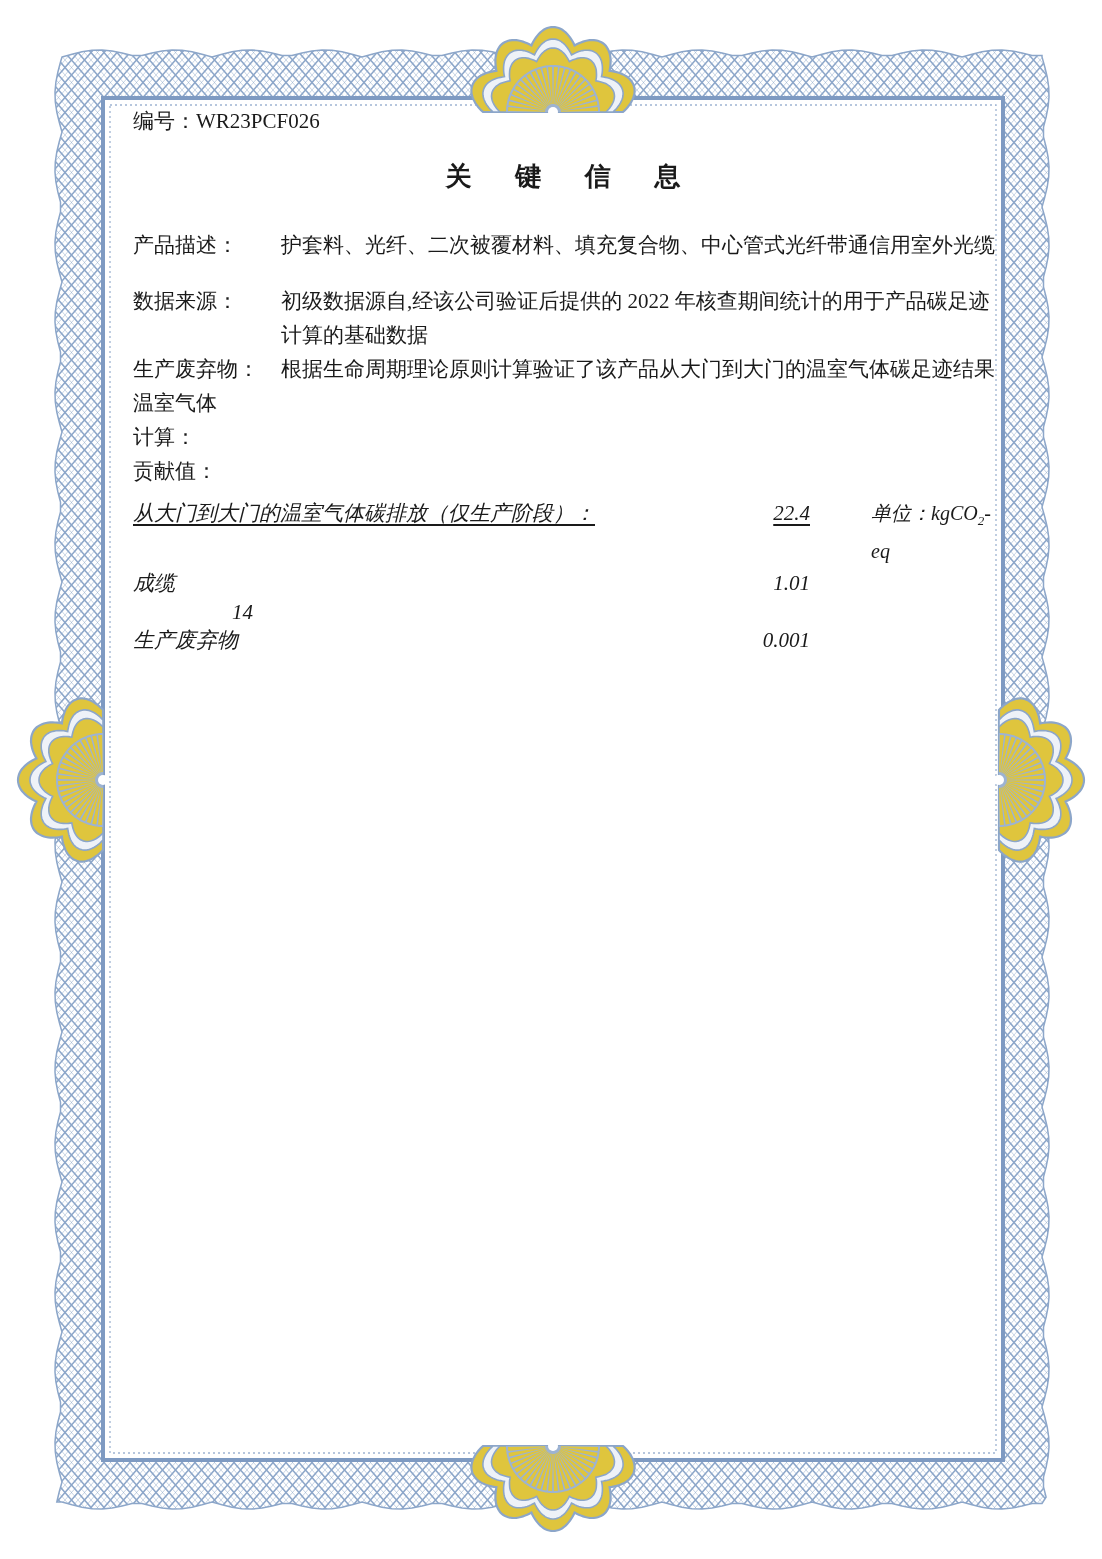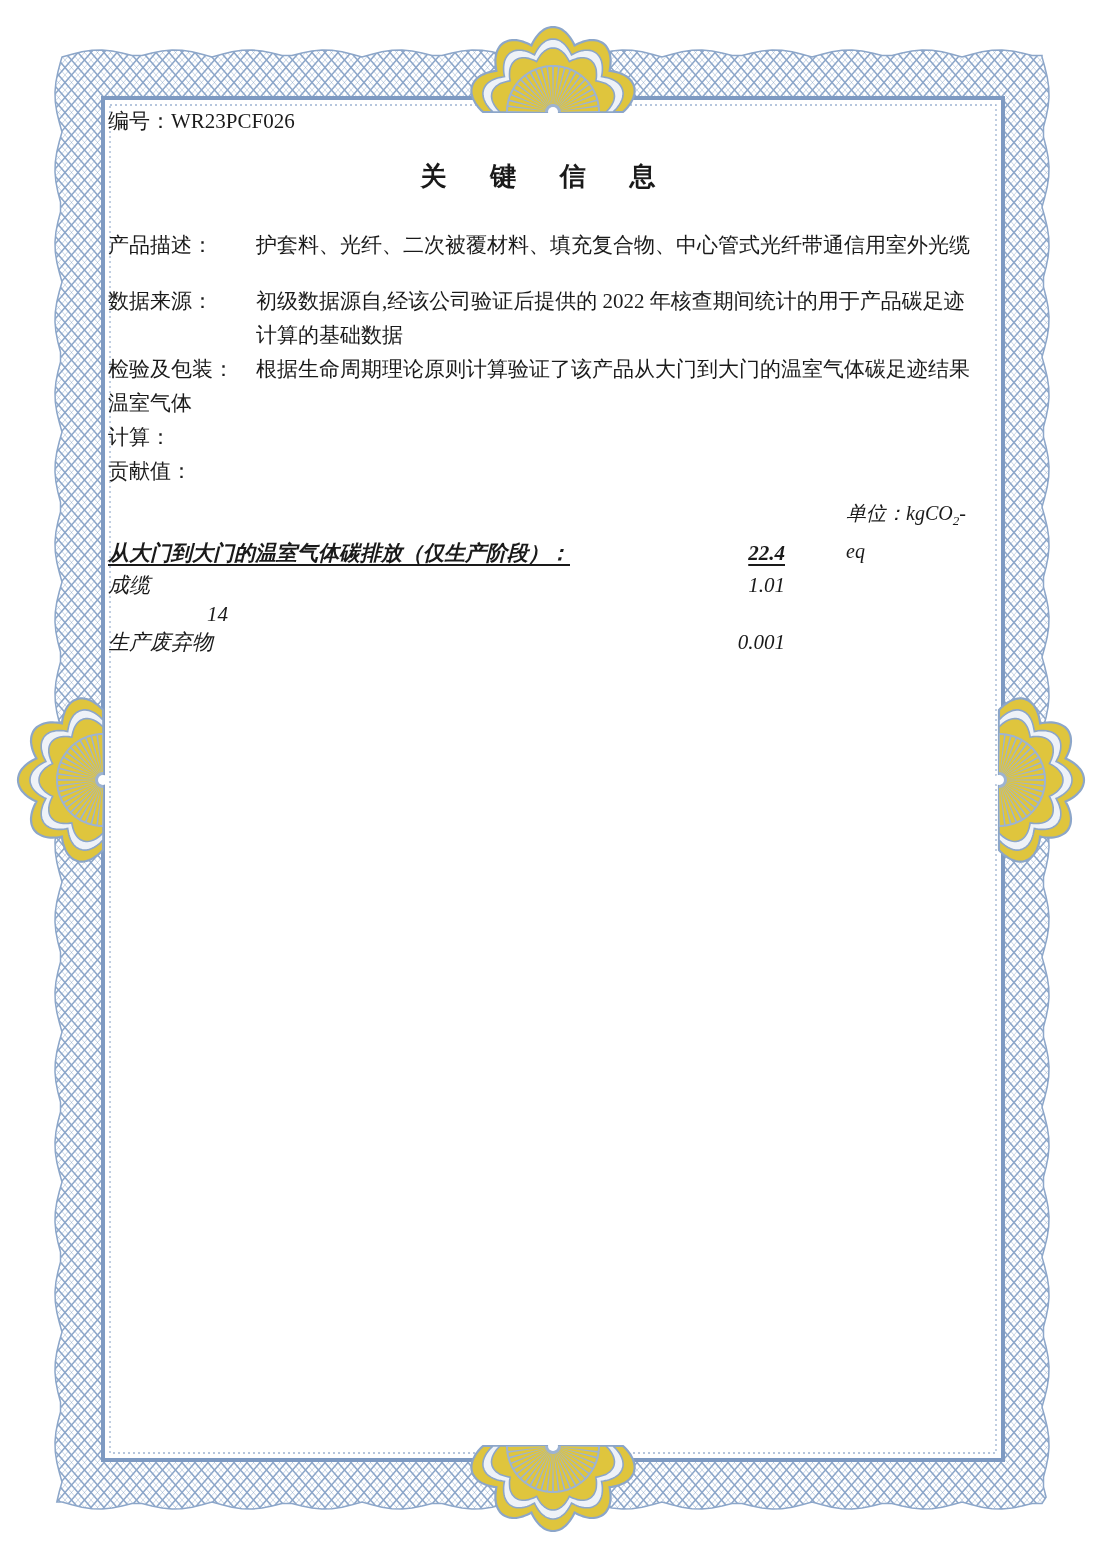--- a/index.html
+++ b/index.html
@@ -2,43 +2,42 @@
 <html><head>
 <meta charset="utf-8">
 <style>
   html,body{margin:0;padding:0;}
   body{
     width:1102px;height:1559px;position:relative;background:#ffffff;
     font-family:"Liberation Serif","DejaVu Serif",serif;color:#1a1a1a;
     overflow:hidden;
   }
   #frame-svg{position:absolute;left:0;top:0;width:1102px;height:1559px;pointer-events:none;}
-  .content{position:absolute;left:108px;top:108px;width:874px;}
+  .content{position:absolute;left:133px;top:108px;width:874px;}
   .doc-number{font-size:21px;line-height:26px;margin:0 0 24px 0;}
   .page-title{
     text-align:center;font-size:26px;font-weight:bold;line-height:40px;
     letter-spacing:14px;margin:16px 0 30px 0;font-family:Liberation Mono, monospace;
   }
   .info-row{display:flex;font-size:21px;line-height:34px;}
   .info-row .lbl{width:148px;flex-shrink:0;white-space:pre-line;}
   .info-row .val{flex:1;}
   .row-product{margin-bottom:22px;justify-content:space-between;}
   .contrib{margin-top:10px;font-style:italic;font-size:21px;}
   .crow{display:flex;line-height:28.5px;}
   .crow .c-name{flex:1;}
   .crow .c-val{width:120px;text-align:right;}
   .crow .c-unit{width:197px;box-sizing:border-box;padding-left:61px;font-size:20px;}
   .crow.header{line-height:30px;margin-bottom:3px;}
   .crow.header .c-name,
   .crow.header .c-val{
-    font-weight:bold;
+    font-weight:normal;
     text-decoration:underline;
     text-decoration-thickness:2px;
     text-underline-offset:4px;
-    margin-top:40px;
   }
   sub{font-size:0.65em;}
 </style>
 </head>
 <body>
 
 <svg id="frame-svg" viewBox="0 0 1102 1559">
     <defs>
       <pattern id="lat" width="13" height="15" patternUnits="userSpaceOnUse">
         <path d="M6.5 0 L13 7.5 L6.5 15 L0 7.5 Z" fill="none" stroke="#8ca6c9" stroke-width="1.5"></path>
@@ -184,21 +183,21 @@
     <div class="lbl">产品描述：</div>
     <div class="val">护套料、光纤、二次被覆材料、填充复合物、中心管式光纤带通信用室外光缆</div>
   </div>
 
   <div class="info-row">
     <div class="lbl">数据来源：</div>
     <div class="val">初级数据源自,经该公司验证后提供的 2022 年核查期间统计的用于产品碳足迹计算的基础数据</div>
   </div>
 
   <div class="info-row">
-    <div class="lbl">检验及包装：</div>
+    <div class="lbl">生产废弃物：</div>
     <div class="val">根据生命周期理论原则计算验证了该产品从大门到大门的温室气体碳足迹结果</div>
   </div>
 
   <div class="info-row">
     <div class="lbl">温室气体
 计算：</div>
   </div>
 
   <div class="info-row">
     <div class="lbl">贡献值：</div>

